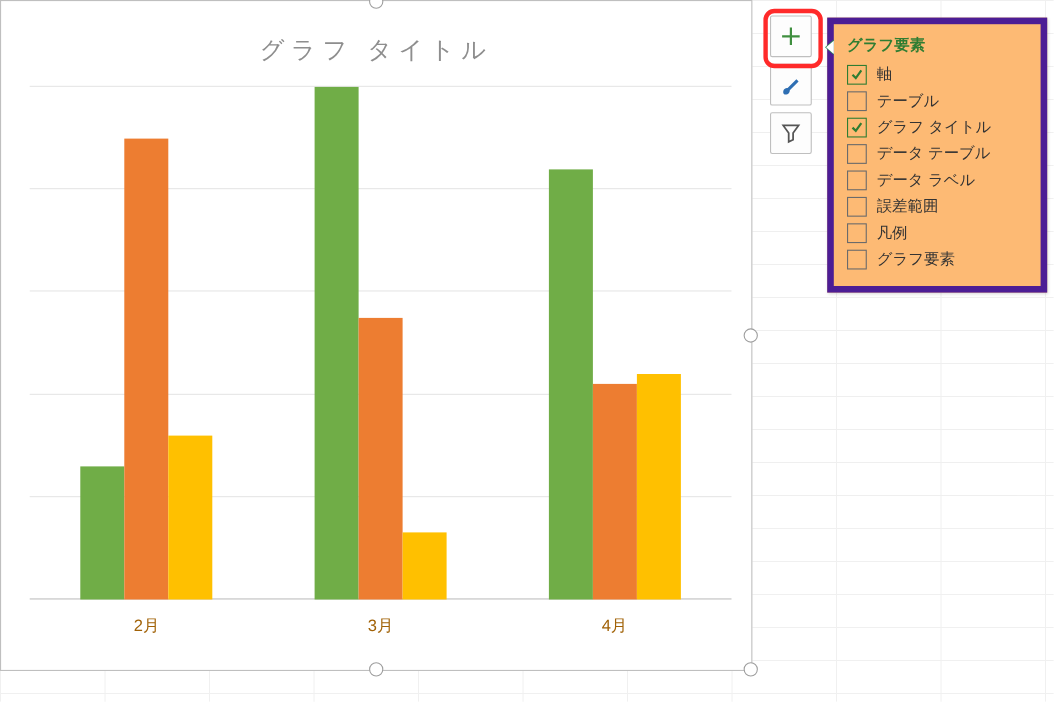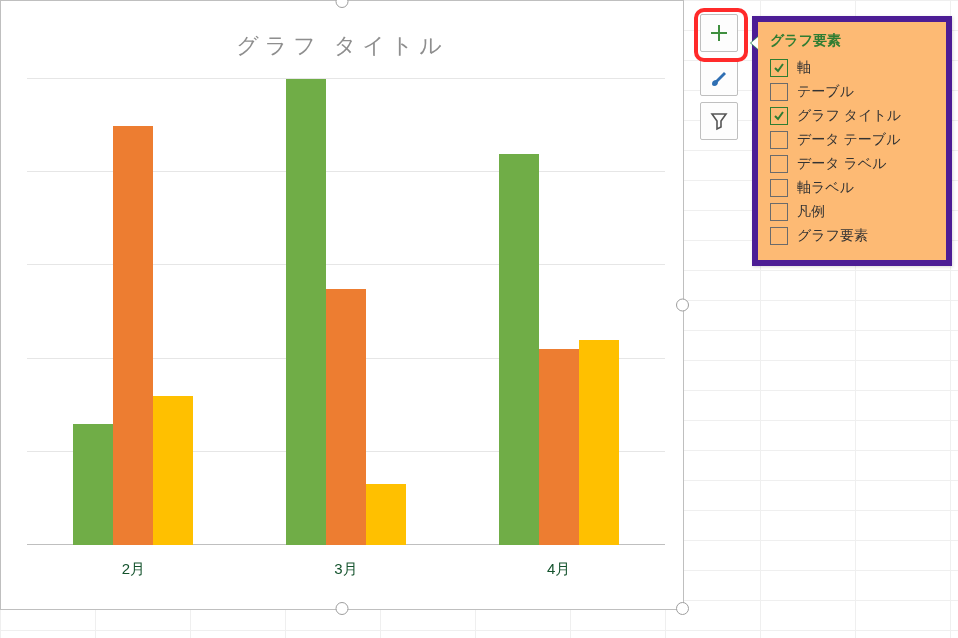--- a/index.html
+++ b/index.html
@@ -29,21 +29,21 @@
   .gline{position:absolute;left:0;right:0;height:0;border-top:1px solid #e6e6e6;}
   .axis{position:absolute;left:0;right:0;bottom:0;border-top:1px solid #bfbfbf;}
 
   .groups{position:absolute;left:0;right:0;top:0;bottom:0;display:flex;justify-content:space-around;align-items:flex-end;}
   .group{display:flex;align-items:flex-end;gap:0;height:100%;justify-content:center;width:33.3%;}
   .bar{width:40px;}
   .s0{background:#70ad47;} 
   .s1{background:#ed7d31;} 
   .s2{background:#ffc000;} 
 
-  .cat-labels{position:absolute;left:18px;right:10px;bottom:22px;display:flex;justify-content:space-around;font-size:15px;color:#14532d;}
+  .cat-labels{position:absolute;left:18px;right:10px;bottom:22px;display:flex;justify-content:space-around;font-size:15px;color:#a16207;}
 
   
   .handle{position:absolute;width:11px;height:11px;background:#fff;border:1px solid #9e9e9e;border-radius:50%;}
   .h-t{top:-6px;left:50%;transform:translateX(-50%);}
   .h-b{bottom:-6px;left:50%;transform:translateX(-50%);}
   .h-r{right:-6px;top:50%;transform:translateY(-50%);}
   .h-br{right:-6px;bottom:-6px;}
 
   
   .side-buttons{position:absolute;left:700px;top:14px;display:flex;flex-direction:column;gap:6px;}
@@ -159,21 +159,21 @@
         <div class="opt">
           <span class="cb"></span>
           <span>データ テーブル</span>
         </div>
         <div class="opt">
           <span class="cb"></span>
           <span>データ ラベル</span>
         </div>
         <div class="opt">
           <span class="cb"></span>
-          <span>軸ラベル</span>
+          <span>誤差範囲</span>
         </div>
         <div class="opt">
           <span class="cb"></span>
           <span>凡例</span>
         </div>
         <div class="opt">
           <span class="cb"></span>
           <span>グラフ要素</span>
         </div>
       </div>

